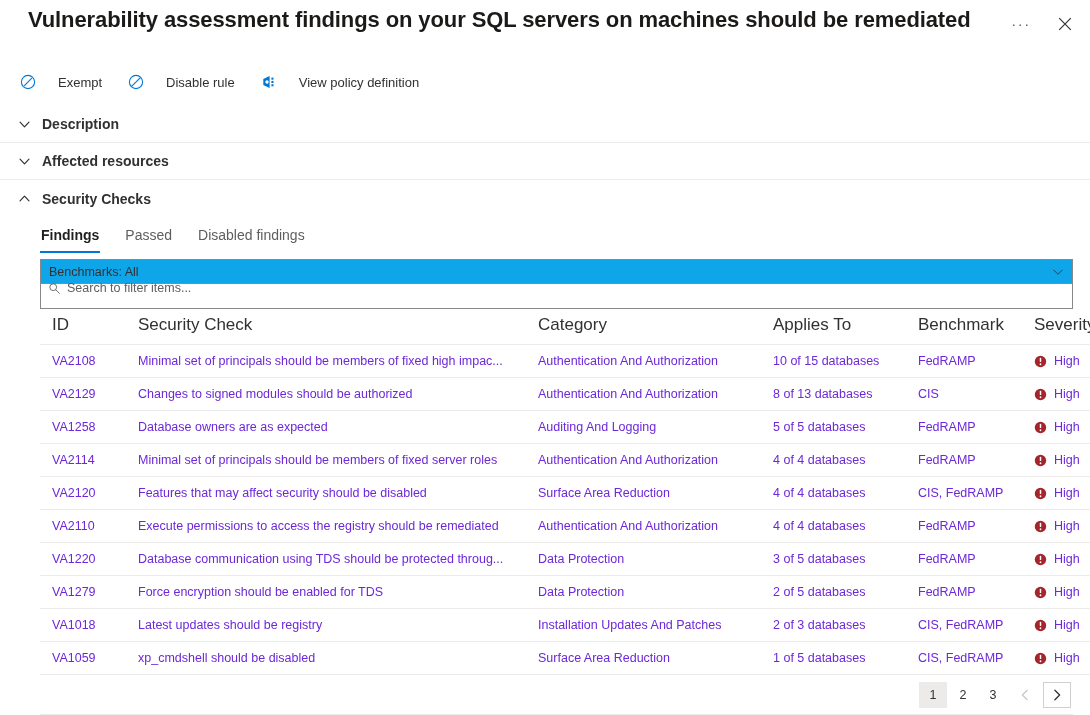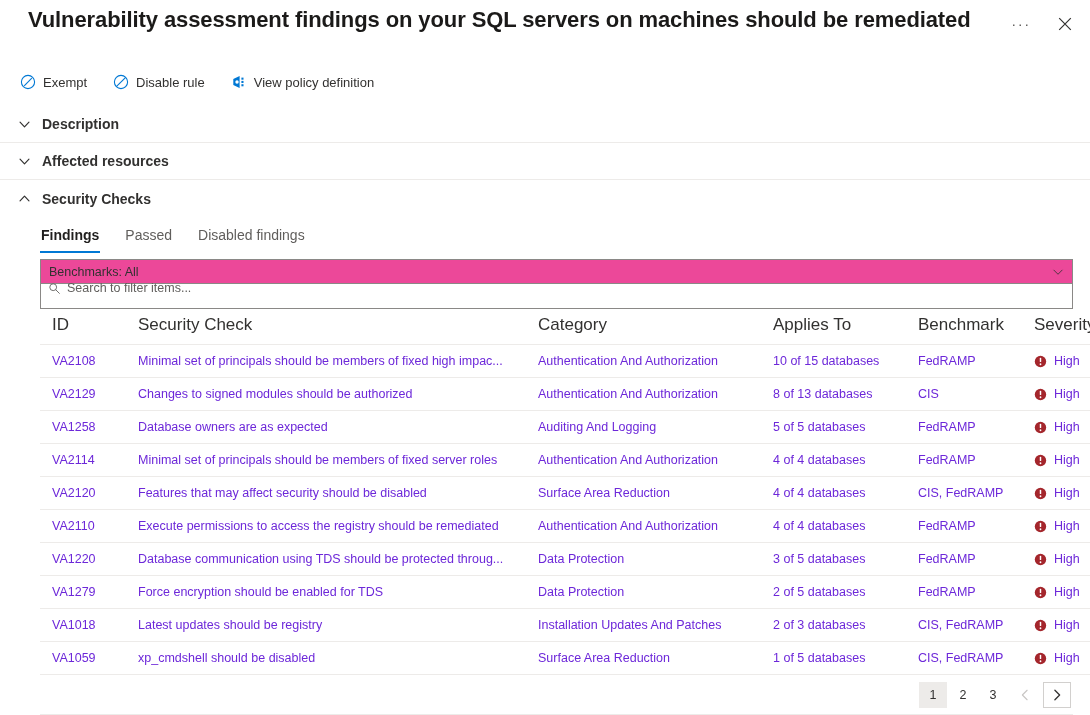--- a/index.html
+++ b/index.html
@@ -64,21 +64,21 @@
     height: 36px;
     display: flex;
     align-items: center;
     padding: 0 0 0 16px;
     gap: 18px;
     margin-top: 14px;
   }
   .cmd-item {
     display: flex;
     align-items: flex-end;
-    gap: 7px;
+    gap: 22px;
     cursor: pointer;
     padding: 3px 4px;
     background: transparent;
     border: none;
     font-family: inherit;
   }
   .cmd-label {
     font-size: 13px;
     color: #323130;
     white-space: nowrap;
@@ -154,21 +154,21 @@
     height: 2px;
     background: #0078d4;
   }
 
   
   .filters { margin-top: 5px; }
   .dropdown {
     position: relative;
     height: 25px;
     border: 1px solid #8a8886;
-    background: #ec4899;
+    background: #0ea5e9;
     display: flex;
     align-items: center;
     padding: 0 8px;
     box-sizing: border-box;
     cursor: pointer;
   }
   .dropdown-text {
     font-size: 12.5px;
     color: #323130;
   }

